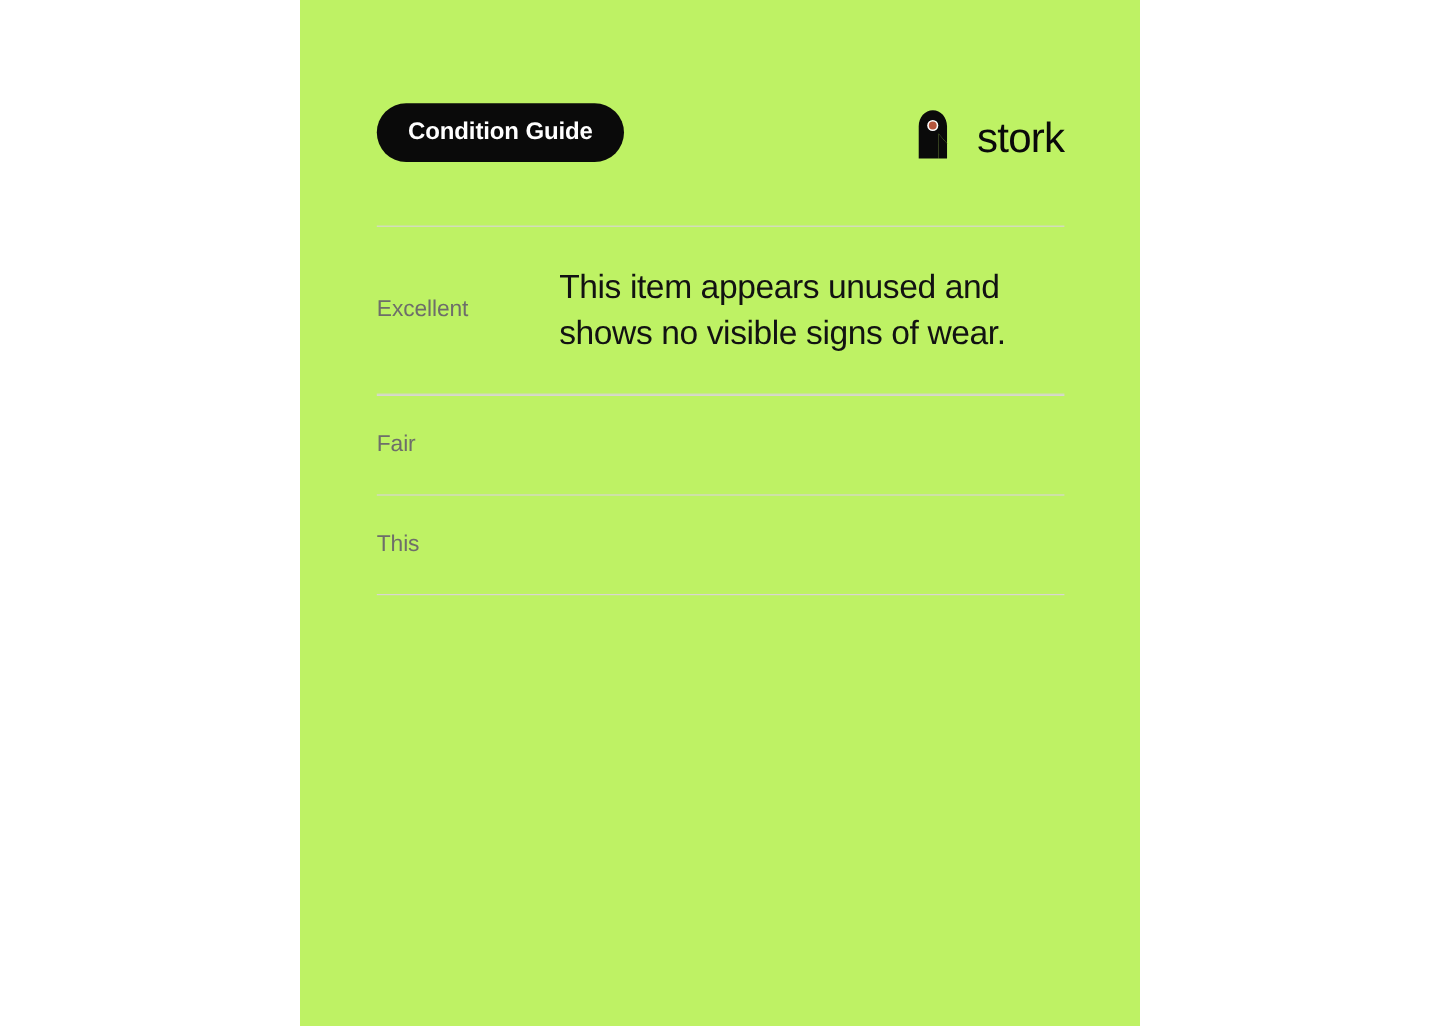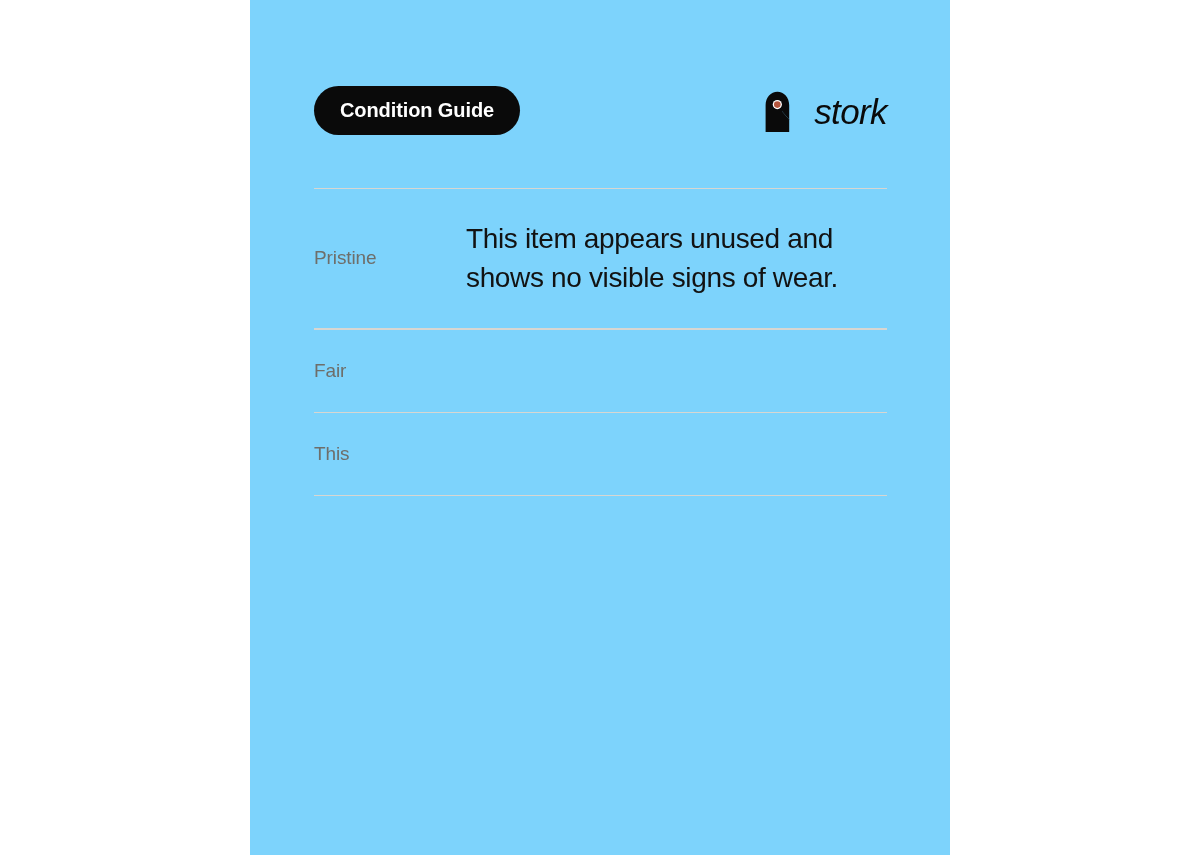--- a/index.html
+++ b/index.html
@@ -8,21 +8,21 @@
     background:#ffffff;
     font-family:"Liberation Sans", sans-serif;
     -webkit-font-smoothing:antialiased;
   }
   #page { position:relative; width:1200px; height:855px; background:#ffffff; overflow:hidden; }
 
   
   .card {
     position:absolute; left:250px; top:0;
     width:700px; height:855px;
-    background:#7dd3fc;
+    background:#bef264;
   }
 
   
   .header {
     position:absolute; left:64px; top:86px;
     width:573px; height:50px;
   }
   .pill {
     position:absolute; left:0; top:0;
     height:49px;
@@ -32,21 +32,21 @@
     border-radius:999px;
     color:#ffffff;
     font-size:20px; font-weight:700;
     letter-spacing:-0.1px;
     white-space:nowrap;
     cursor:pointer;
   }
   .brand {
     position:absolute; right:0; top:50%;
     transform:translateY(-50%);
-    display:flex; align-items:center; gap:21px;font-style:italic;
+    display:flex; align-items:flex-end; gap:21px;
   }
   .brand-mark { display:block; width:32px; height:44px; }
   .brand-word {
     font-size:35px; font-weight:400; color:#0a0a0a;
     letter-spacing:-0.6px; line-height:1;
   }
 
   
   .guide {
     position:absolute; left:64px; top:188px;
@@ -93,21 +93,21 @@
         </span>
         <span class="brand-word">stork</span>
       </div>
     </div>
 
     <div class="guide">
 
       <div class="rule"></div>
 
       <div class="row">
-        <div class="row-label">Pristine</div>
+        <div class="row-label">Excellent</div>
         <div class="row-desc">This item appears unused and shows no visible signs of wear.</div>
       </div>
 
       <div class="rule"></div>
 
 
       <div class="rule"></div>
 
       <div class="row">
         <div class="row-label">Fair</div>

